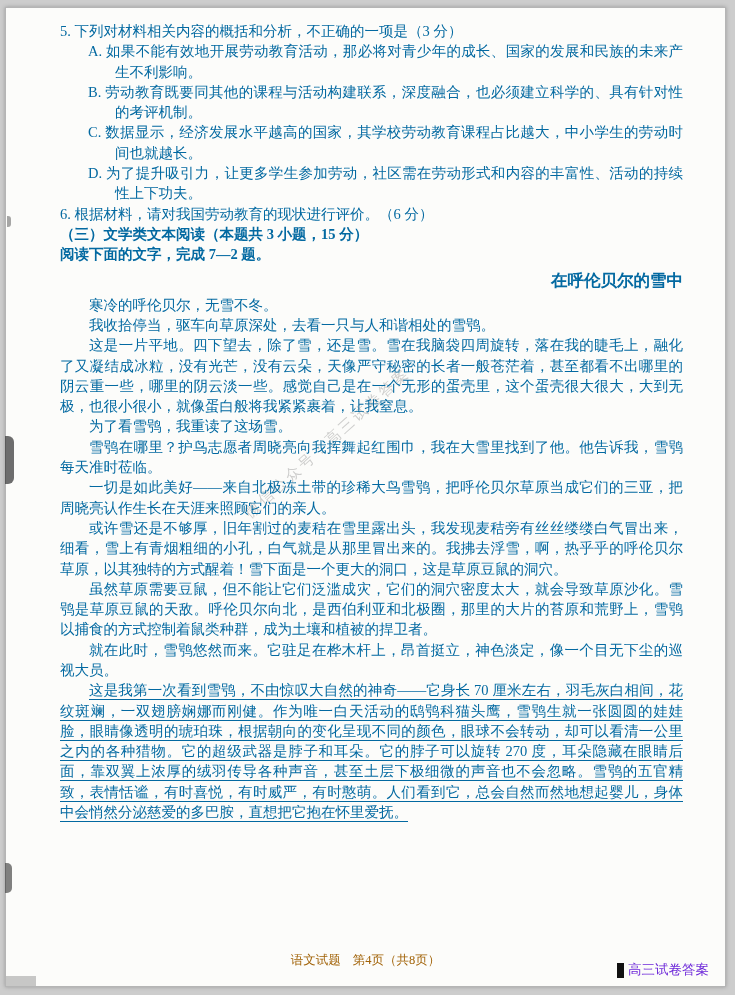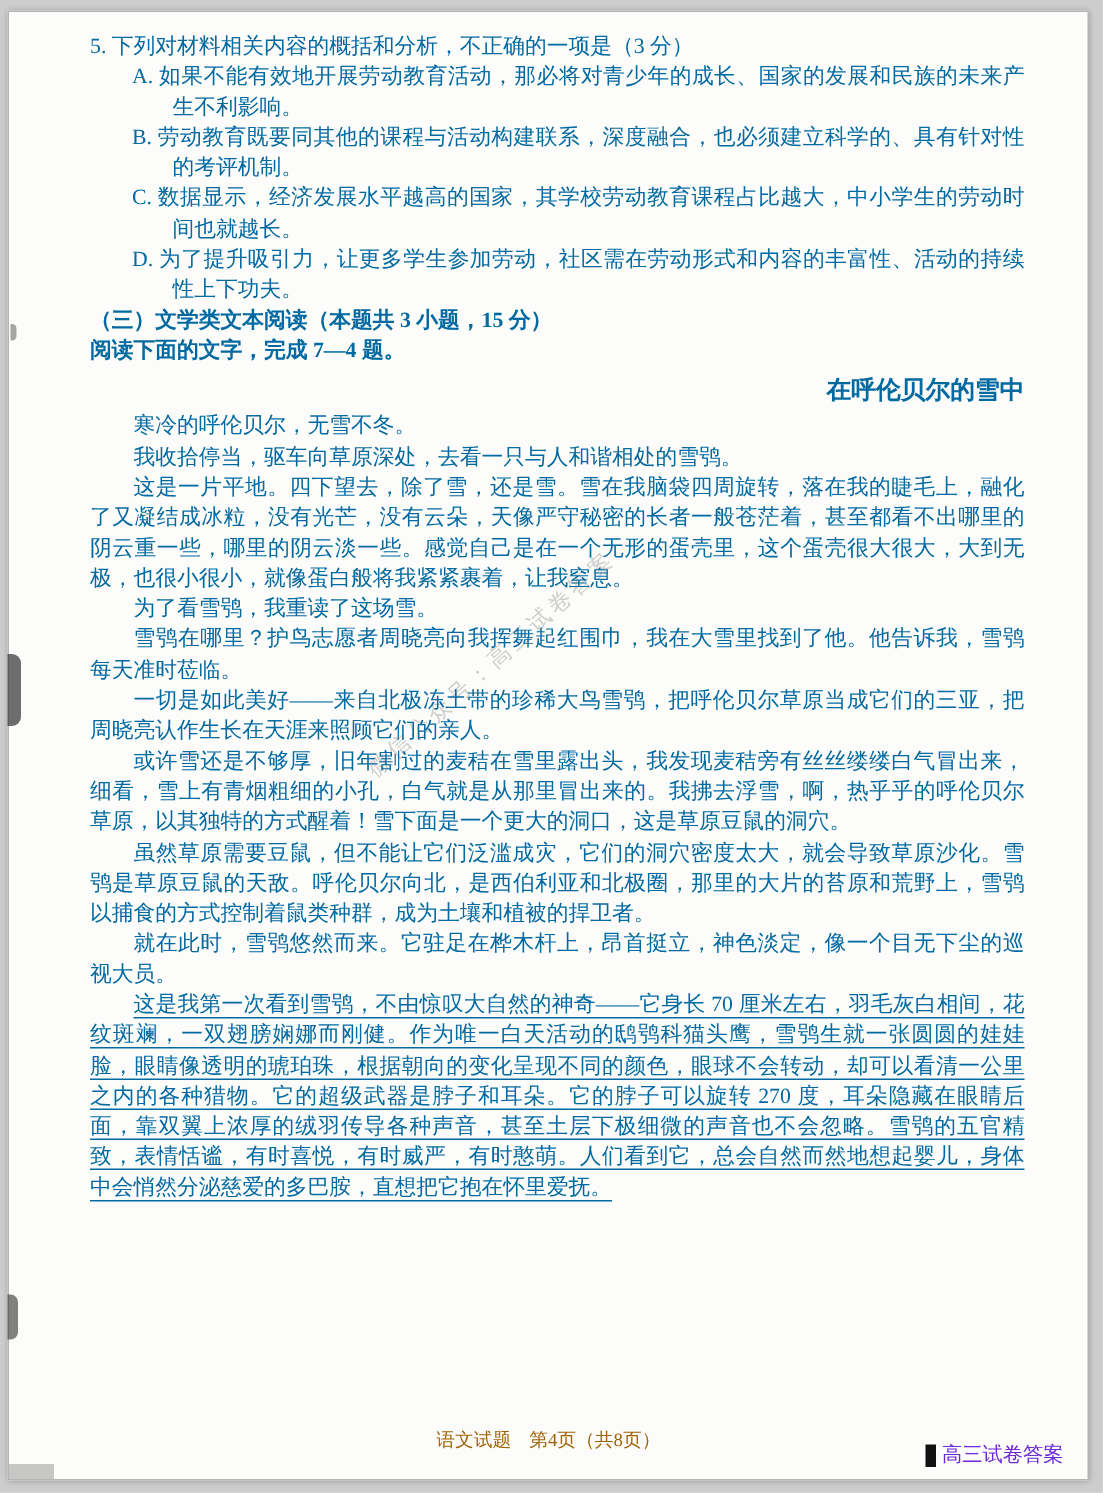--- a/index.html
+++ b/index.html
@@ -79,22 +79,23 @@
   <div class="page">
 
     <div class="watermark">微信公众号：高三试卷答案</div>
 
     <div class="content">
       <p class="stem">5. 下列对材料相关内容的概括和分析，不正确的一项是（3 分）</p>
       <p class="option">A. 如果不能有效地开展劳动教育活动，那必将对青少年的成长、国家的发展和民族的未来产生不利影响。</p>
       <p class="option">B. 劳动教育既要同其他的课程与活动构建联系，深度融合，也必须建立科学的、具有针对性的考评机制。</p>
       <p class="option">C. 数据显示，经济发展水平越高的国家，其学校劳动教育课程占比越大，中小学生的劳动时间也就越长。</p>
       <p class="option">D. 为了提升吸引力，让更多学生参加劳动，社区需在劳动形式和内容的丰富性、活动的持续性上下功夫。</p>
+      <p class="stem">6. 根据材料，请对我国劳动教育的现状进行评价。（6 分）</p>
       <p class="section-heading">（三）文学类文本阅读（本题共 3 小题，15 分）</p>
-      <p class="instruction">阅读下面的文字，完成 7—4 题。</p>
+      <p class="instruction">阅读下面的文字，完成 7—2 题。</p>
       <h2 class="essay-title">在呼伦贝尔的雪中</h2>
       <p class="para">寒冷的呼伦贝尔，无雪不冬。</p>
       <p class="para">我收拾停当，驱车向草原深处，去看一只与人和谐相处的雪鸮。</p>
       <p class="para">这是一片平地。四下望去，除了雪，还是雪。雪在我脑袋四周旋转，落在我的睫毛上，融化了又凝结成冰粒，没有光芒，没有云朵，天像严守秘密的长者一般苍茫着，甚至都看不出哪里的阴云重一些，哪里的阴云淡一些。感觉自己是在一个无形的蛋壳里，这个蛋壳很大很大，大到无极，也很小很小，就像蛋白般将我紧紧裹着，让我窒息。</p>
       <p class="para">为了看雪鸮，我重读了这场雪。</p>
       <p class="para">雪鸮在哪里？护鸟志愿者周晓亮向我挥舞起红围巾，我在大雪里找到了他。他告诉我，雪鸮每天准时莅临。</p>
       <p class="para">一切是如此美好——来自北极冻土带的珍稀大鸟雪鸮，把呼伦贝尔草原当成它们的三亚，把周晓亮认作生长在天涯来照顾它们的亲人。</p>
       <p class="para">或许雪还是不够厚，旧年割过的麦秸在雪里露出头，我发现麦秸旁有丝丝缕缕白气冒出来，细看，雪上有青烟粗细的小孔，白气就是从那里冒出来的。我拂去浮雪，啊，热乎乎的呼伦贝尔草原，以其独特的方式醒着！雪下面是一个更大的洞口，这是草原豆鼠的洞穴。</p>
       <p class="para">虽然草原需要豆鼠，但不能让它们泛滥成灾，它们的洞穴密度太大，就会导致草原沙化。雪鸮是草原豆鼠的天敌。呼伦贝尔向北，是西伯利亚和北极圈，那里的大片的苔原和荒野上，雪鸮以捕食的方式控制着鼠类种群，成为土壤和植被的捍卫者。</p>
       <p class="para">就在此时，雪鸮悠然而来。它驻足在桦木杆上，昂首挺立，神色淡定，像一个目无下尘的巡视大员。</p>

